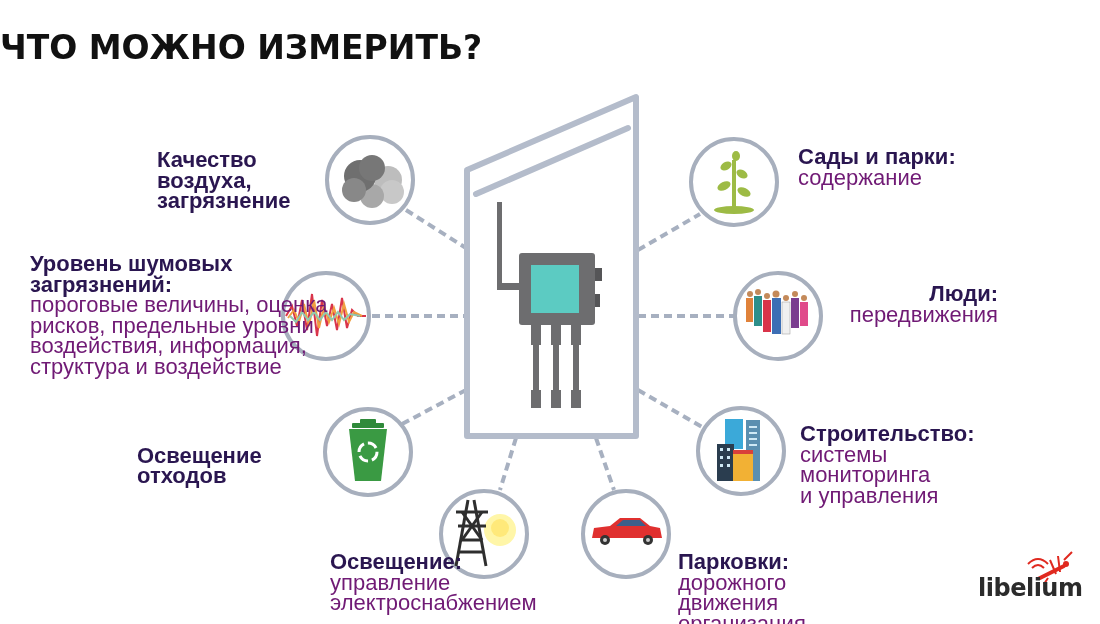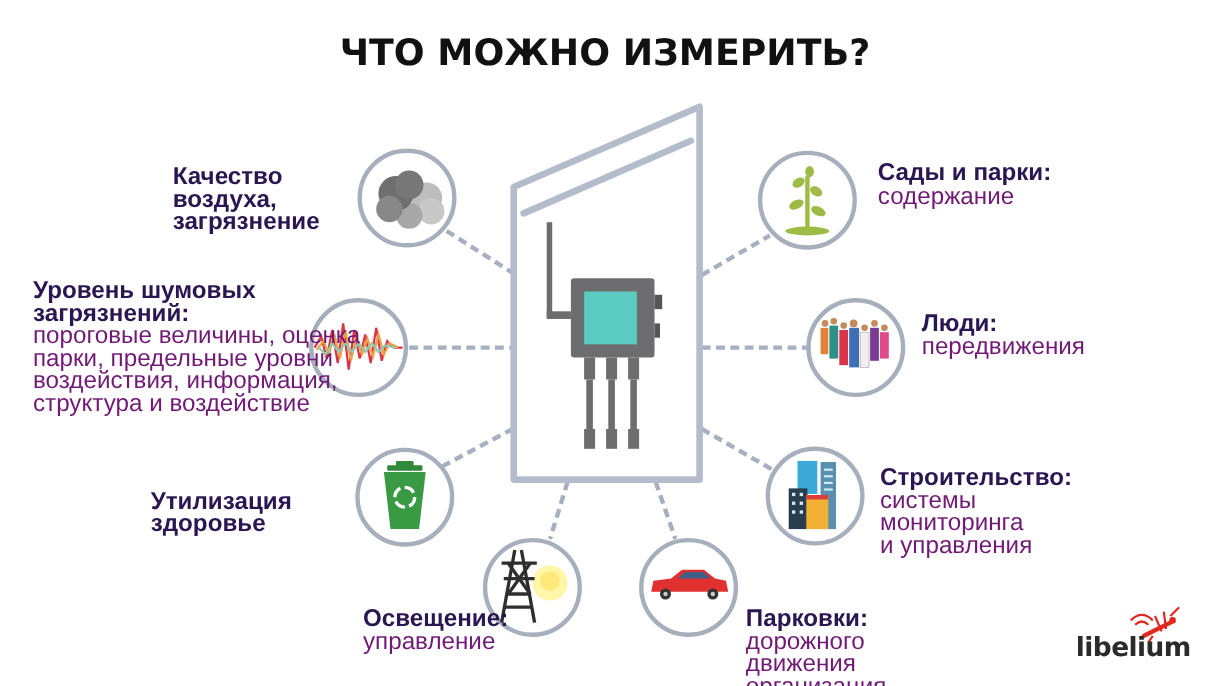--- a/index.html
+++ b/index.html
@@ -1,19 +1,19 @@
 <!DOCTYPE html>
 <html><head>
 <meta charset="utf-8">
 <style>
   * { box-sizing: border-box; margin: 0; padding: 0; }
   html, body { width: 1100px; height: 624px; background: #ffffff; overflow: hidden; }
   body { position: relative; font-family: "Liberation Sans", "DejaVu Sans", sans-serif; color: #2d1b4e; }
   .title {
-    position: absolute; left: 0; top: 28px; width: 1100px; text-align: center;
+    position: absolute; left: 0; top: 28px; width: 1100px; 
     font-family: "DejaVu Sans", sans-serif; font-weight: bold; font-size: 33px; color: #111111; letter-spacing: 0px;
   }
   svg.stage { position: absolute; left: 0; top: 0; width: 1100px; height: 624px; }
   .label { position: absolute; font-size: 22px; line-height: 20.5px; color: #3a2e5a; }
   .label .head { font-weight: bold; color: #2a1650; display: block; }
   .label .body { display: block; color: #701a75; }
   .label.single .head { line-height: 20px; }
   .logo {
     position: absolute; left: 978px; top: 574px; font-family: "DejaVu Sans", sans-serif; font-weight: bold;
     font-size: 24px; color: #2b2b2b; letter-spacing: -0.5px;
@@ -189,47 +189,48 @@
 </svg>
 
 <div class="label" style="left:157px; top:150px; width:180px;">
   <span class="head">Качество воздуха,</span>
   <span class="head">загрязнение</span>
 </div>
 
 <div class="label" style="left:30px; top:254px; width:300px;">
   <span class="head">Уровень шумовых загрязнений:</span>
   <span class="body">пороговые величины, оценка</span>
-  <span class="body">парки, предельные уровни</span>
+  <span class="body">рисков, предельные уровни</span>
   <span class="body">воздействия, информация,</span>
   <span class="body">структура и воздействие</span>
 </div>
 
 <div class="label single" style="left:137px; top:446px; width:190px;">
-  <span class="head">Утилизация здоровье</span>
+  <span class="head">Освещение отходов</span>
 </div>
 
 <div class="label" style="left:330px; top:552px; width:200px;">
   <span class="head">Освещение:</span>
   <span class="body">управление</span>
+  <span class="body">электроснабжением</span>
 </div>
 
 <div class="label" style="left:678px; top:552px; width:200px;">
   <span class="head">Парковки:</span>
   <span class="body">дорожного движения</span>
   <span class="body">организация</span>
 </div>
 
 <div class="label" style="left:800px; top:424px; width:220px;">
   <span class="head">Строительство:</span>
   <span class="body">системы мониторинга</span>
   <span class="body">и управления</span>
 </div>
 
-<div class="label" style="left:838px; top:284px; width:160px;">
+<div class="label" style="left:838px; top:284px; width:160px;text-align:right;">
   <span class="head">Люди:</span>
   <span class="body">передвижения</span>
 </div>
 
 <div class="label" style="left:798px; top:147px; width:170px;">
   <span class="head">Сады и парки:</span>
   <span class="body">содержание</span>
 </div>
 
 <div class="logo">libelium</div>

